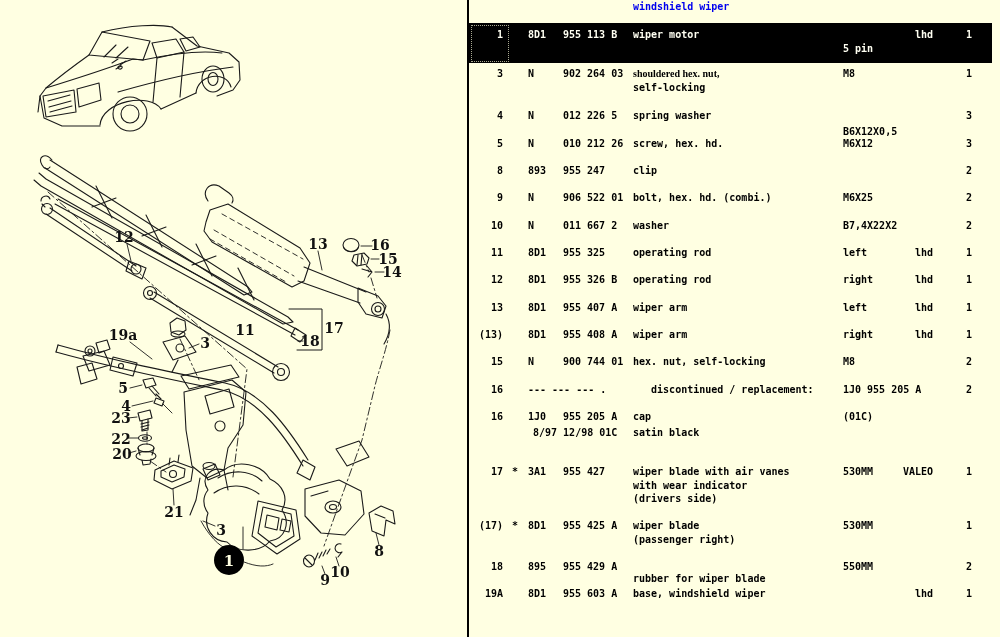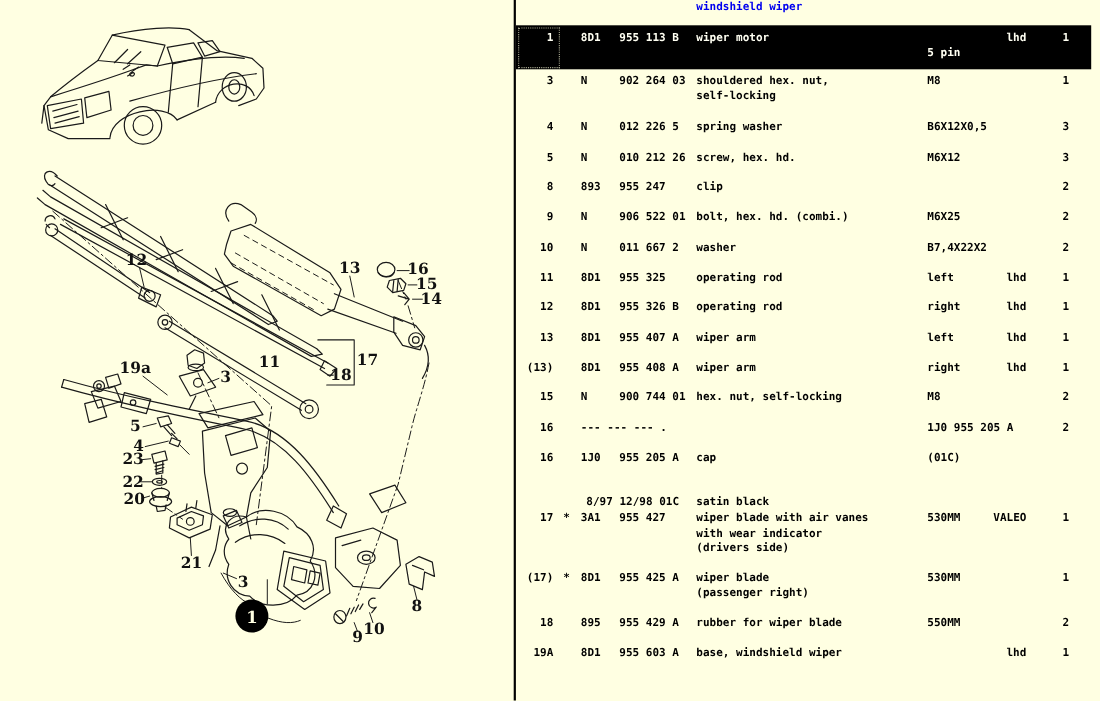--- a/index.html
+++ b/index.html
@@ -280,31 +280,31 @@
         <span class="cell c-desc" style="top: 5px; text-align: center;">wiper motor</span>
         <span class="cell c-size" style="top: 18.5px;">5 pin</span>
         <span class="cell c-lhd" style="top: 5px;">lhd</span>
         <span class="cell c-qty" style="top: 5px;">1</span>
         <span class="marquee"></span>
       </div>
       <div class="trow" style="top: 67px;">
         <span class="cell c-item" style="top: 0px;">3</span>
         <span class="cell c-pref" style="top: 0px;">N</span>
         <span class="cell c-rest" style="top: 0px;">902 264 03</span>
-        <span class="cell c-desc" style="top: 0px;">shouldered hex. nut,</span>
+        <span class="cell c-desc" style="top: 0px; font-family: Liberation Serif, serif;">shouldered hex. nut,</span>
         <span class="cell c-desc" style="top: 13.5px;">self-locking</span>
         <span class="cell c-size" style="top: 0px;">M8</span>
         <span class="cell c-qty" style="top: 0px;">1</span>
       </div>
       <div class="trow" style="top: 109px;">
         <span class="cell c-item" style="top: 0px;">4</span>
         <span class="cell c-pref" style="top: 0px;">N</span>
         <span class="cell c-rest" style="top: 0px;">012 226 5</span>
         <span class="cell c-desc" style="top: 0px;">spring washer</span>
-        <span class="cell c-size" style="top: 0px;">B6X12X0,5</span>
+        <span class="cell c-size" style="top: 16px;">B6X12X0,5</span>
         <span class="cell c-qty" style="top: 0px;">3</span>
       </div>
       <div class="trow" style="top: 137px;">
         <span class="cell c-item" style="top: 0px;">5</span>
         <span class="cell c-pref" style="top: 0px;">N</span>
         <span class="cell c-rest" style="top: 0px;">010 212 26</span>
         <span class="cell c-desc" style="top: 0px;">screw, hex. hd.</span>
         <span class="cell c-size" style="top: 0px;">M6X12</span>
         <span class="cell c-qty" style="top: 0px;">3</span>
       </div>
@@ -371,31 +371,32 @@
         <span class="cell c-item" style="top: 0px;">15</span>
         <span class="cell c-pref" style="top: 0px;">N</span>
         <span class="cell c-rest" style="top: 0px; text-align: center;">900 744 01</span>
         <span class="cell c-desc" style="top: 0px;">hex. nut, self-locking</span>
         <span class="cell c-size" style="top: 0px;">M8</span>
         <span class="cell c-qty" style="top: 0px;">2</span>
       </div>
       <div class="trow" style="top: 383px;">
         <span class="cell c-item" style="top: 0px;">16</span>
         <span class="cell c-pref" style="top: 0px;">--- --- --- .</span>
+        <span class="cell c-desc" style="top: 0px;">   discontinued / replacement:</span>
         <span class="cell c-size" style="top: 0px;">1J0 955 205 A</span>
         <span class="cell c-qty" style="top: 0px;">2</span>
       </div>
       <div class="trow" style="top: 410px;">
         <span class="cell c-item" style="top: 0px;">16</span>
         <span class="cell c-pref" style="top: 0px;">1J0</span>
         <span class="cell c-rest" style="top: 0px;">955 205 A</span>
         <span class="cell c-desc" style="top: 0px;">cap</span>
         <span class="cell c-size" style="top: 0px;">(01C)</span>
       </div>
-      <div class="trow" style="top: 450px;">
+      <div class="trow" style="top: 426px;">
         <span class="cell c-note" style="top: 0px;">8/97 12/98 01C</span>
         <span class="cell c-desc" style="top: 0px;">satin black</span>
       </div>
       <div class="trow" style="top: 465px;">
         <span class="cell c-item" style="top: 0px;">17</span>
         <span class="cell c-star" style="top: 0px;">*</span>
         <span class="cell c-pref" style="top: 0px;">3A1</span>
         <span class="cell c-rest" style="top: 0px;">955 427</span>
         <span class="cell c-desc" style="top: 0px;">wiper blade with air vanes</span>
         <span class="cell c-desc" style="top: 13.5px;">with wear indicator</span>
@@ -411,21 +412,21 @@
         <span class="cell c-rest" style="top: 0px;">955 425 A</span>
         <span class="cell c-desc" style="top: 0px;">wiper blade</span>
         <span class="cell c-desc" style="top: 13.5px;">(passenger right)</span>
         <span class="cell c-size" style="top: 0px;">530MM</span>
         <span class="cell c-qty" style="top: 0px;">1</span>
       </div>
       <div class="trow" style="top: 560px;">
         <span class="cell c-item" style="top: 0px;">18</span>
         <span class="cell c-pref" style="top: 0px;">895</span>
         <span class="cell c-rest" style="top: 0px;">955 429 A</span>
-        <span class="cell c-desc" style="top: 0px;">rubber for wiper blade</span>
+        <span class="cell c-desc" style="top: 12px;">rubber for wiper blade</span>
         <span class="cell c-size" style="top: 0px;">550MM</span>
         <span class="cell c-qty" style="top: 0px;">2</span>
       </div>
       <div class="trow" style="top: 587px;">
         <span class="cell c-item" style="top: 0px;">19A</span>
         <span class="cell c-pref" style="top: 0px;">8D1</span>
         <span class="cell c-rest" style="top: 0px; text-align: center;">955 603 A</span>
         <span class="cell c-desc" style="top: 0px;">base, windshield wiper</span>
         <span class="cell c-lhd" style="top: 0px;">lhd</span>
         <span class="cell c-qty" style="top: 0px;">1</span>

